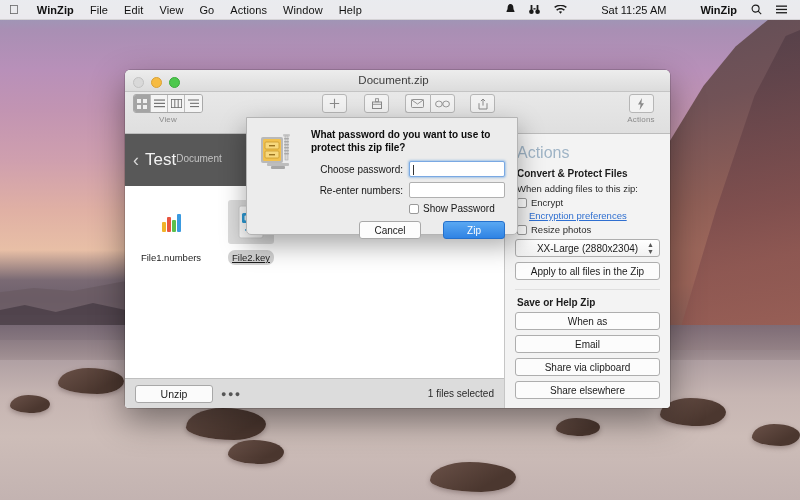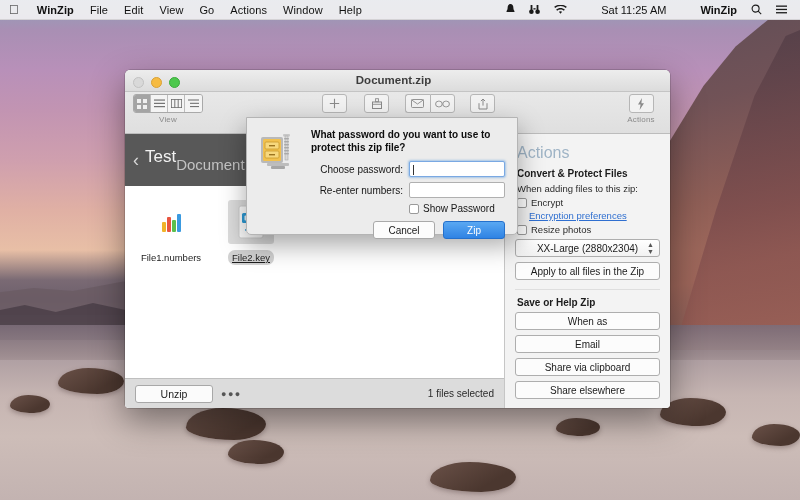--- a/index.html
+++ b/index.html
@@ -108,21 +108,21 @@
     height: 22px; position: relative; flex: 0 0 22px;
     background: linear-gradient(to bottom, #ededed, #dcdcdc);
     border-bottom: .5px solid #c4c4c4;
   }
   .traffic { position: absolute; top: 7px; width: 11px; height: 11px; border-radius: 50%; }
   .tl-close  { left: 8px;  background: #d9d9d9; border: .5px solid #c2c2c2; }
   .tl-min    { left: 26px; background: #f6bb42; border: .5px solid #d9a135; }
   .tl-max    { left: 44px; background: #4dc84d; border: .5px solid #3bab3b; }
   #window-title {
     position: absolute; left: 0; right: 8px; top: 4px; text-align: center;
-    font-size: 11.5px; color: #3d3d3d; font-weight: bold;
+    font-size: 11.5px; color: #3d3d3d;
   }
   #toolbar {
     flex: 0 0 42px; display: flex; align-items: flex-start; position: relative;
     background: linear-gradient(to bottom, #e8e8e8, #dfdfdf);
     border-bottom: .5px solid #bcbcbc; padding-top: 2px;
   }
   .tb-group { display: flex; flex-direction: column; align-items: center; }
   .tb-seg { display: flex; border: .5px solid #a9a9a9; border-radius: 3px; overflow: hidden; }
   .tb-seg .seg {
     width: 17px; height: 17px; background: #f4f4f4;
@@ -142,21 +142,21 @@
 
   #winbody { flex: 1; display: flex; min-height: 0; }
   #filepane { width: 380px; display: flex; flex-direction: column; background: #fff; border-right: .5px solid #c6c6c6; }
   #breadcrumb {
     height: 52px; background: #585858; color: #fff; display: flex; align-items: center;
     padding-left: 8px; flex: 0 0 52px;
   }
   #bc-back { font-size: 18px; color: #d8d8d8; margin-right: 6px; line-height: 1; }
   #bc-texts { display: flex; flex-direction: row; }
   #bc-title { font-size: 17px; color: #f2f2f2; line-height: 1.05; }
-  #bc-sub { font-size: 15px; color: #c3c3c3; margin-top: 8px; }
+  #bc-sub { font-size: 10px; color: #c3c3c3; margin-top: 2px; }
   #filelist { flex: 1; background: #fff; padding: 14px 0 0 10px; display: flex; flex-wrap: wrap; align-content: flex-start; }
   .file-item { width: 72px; text-align: center; margin-right: 8px; }
   .file-thumb { width: 46px; height: 44px; margin: 0 auto 3px; display: flex; align-items: center; justify-content: center; }
   .file-item.selected .file-thumb { background: #dcdcdc; border-radius: 3px; }
   .file-name { font-size: 9.5px; color: #1d1d1d; white-space: nowrap; }
   .file-item.selected .file-name { background: #d2d2d2; border-radius: 7px; padding: 2px 4px; display: inline-block; text-decoration: underline; }
   #statusbar {
     flex: 0 0 30px; background: #dcdcdc; border-top: .5px solid #bfbfbf;
     display: flex; align-items: center; padding: 0 10px;
   }
@@ -204,21 +204,21 @@
   .field-row { display: flex; align-items: center; margin-bottom: 5px; }
   .field-label { font-size: 10px; color: #161616; width: 92px; text-align: right; margin-right: 6px; }
   .field-input {
     flex: 1; height: 16px; background: #fff; border: .5px solid #b0b0b0; border-radius: 2px;
   }
   .field-input.focused { border: 1px solid #7aa9e3; box-shadow: 0 0 2px 1px rgba(110,165,225,.55); }
   .field-input .caret { display: block; width: 1px; height: 10px; background: #333; margin: 3px 0 0 3px; }
   #showpw-row { display: flex; align-items: center; margin: 2px 0 0 98px; gap: 4px; }
   #showpw-box { width: 10px; height: 10px; border: .5px solid #9a9a9a; border-radius: 2px; background: #fff; }
   #showpw-lbl { font-size: 10px; color: #161616; }
-  #sheet-buttons { display: flex; justify-content: flex-end; gap: 8px; margin-top: 7px; }
+  #sheet-buttons { display: flex; justify-content: flex-end; gap: 22px; margin-top: 7px; }
   .sheet-btn {
     height: 18px; width: 62px; border-radius: 3px; font-size: 10px;
     display: flex; align-items: center; justify-content: center;
   }
   .sheet-btn.cancel { background: #fcfcfc; border: .5px solid #a9a9a9; color: #1a1a1a; }
   .sheet-btn.default { background: linear-gradient(#5aa8f2,#2f83e4); border: .5px solid #2470cc; color: #fff; width: 62px; }
 </style>
 </head>
 <body>
 

